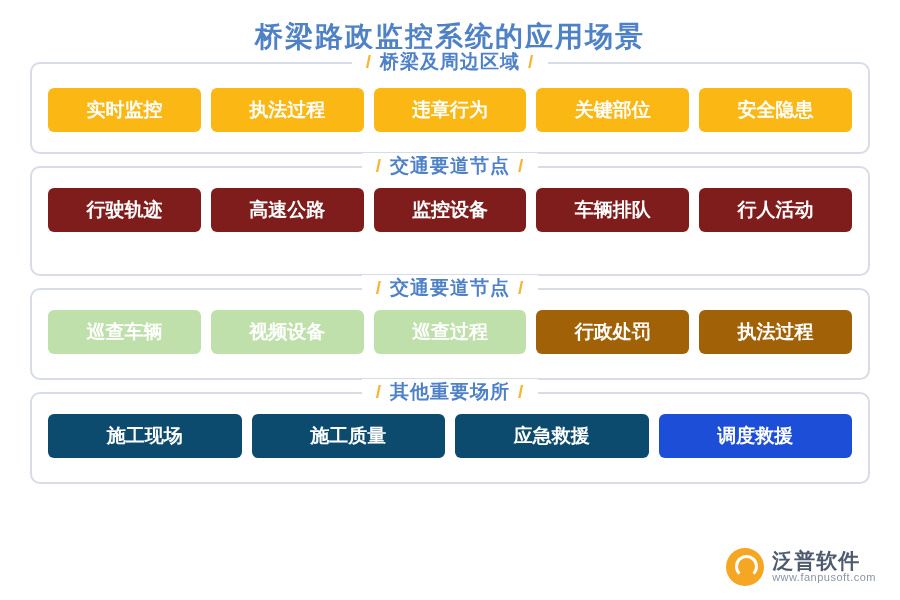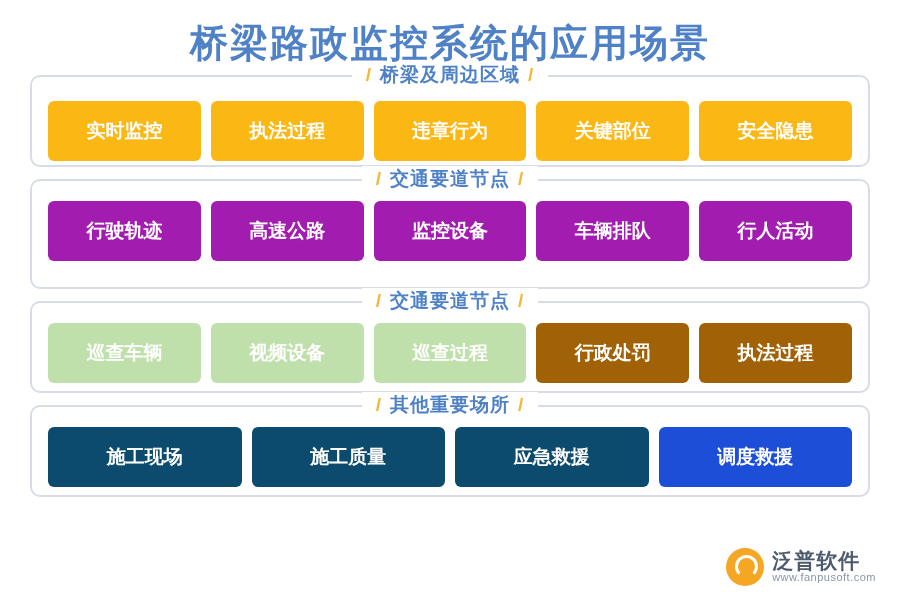--- a/index.html
+++ b/index.html
@@ -15,21 +15,21 @@
   }
   .page {
     position: relative;
     width: 900px;
     height: 600px;
     box-sizing: border-box;
     padding: 0;
   }
   .title {
     text-align: center;
-    font-size: 38px;
+    font-size: 28px;
     font-weight: bold;
     color: #4f81c7;
     letter-spacing: 2px;
     padding-top: 18px;
     padding-bottom: 6px;
   }
   .section {
     position: relative;
     margin: 0 30px 12px 30px;
     border: 2px solid #d8dce6;
@@ -66,33 +66,33 @@
     align-items: center;
     padding: 20px 16px 16px 16px;
     gap: 10px;
   }
   .chip {
     flex: 1 1 0;
     text-align: center;
     border-radius: 6px;
     font-size: 19px;
     font-weight: bold;
-    padding: 17px 2px;
+    padding: 9px 2px;
     color: #ffffff;
     white-space: nowrap;
     box-sizing: border-box;
   }
   
   .sec-bridge { height: 92px; }
   .sec-bridge .items { padding-top: 24px; }
   .chip-bridge { background: #fbb713; color: #ffffff; }
 
   
   .sec-traffic { height: 110px; }
-  .chip-traffic { background: #a21caf; color: #ffffff; }
+  .chip-traffic { background: #7f1d1d; color: #ffffff; }
 
   
   .sec-inspect { height: 92px; }
   .chip-inspect { background: #a16207; color: #ffffff; }
   .chip-inspect.pale { background: #bfe0ab; }
 
   
   .sec-other { height: 92px; }
   .chip-other { background: #1d4ed8; color: #ffffff; }
   .chip-other.pale { background: #0c4a6e; }

